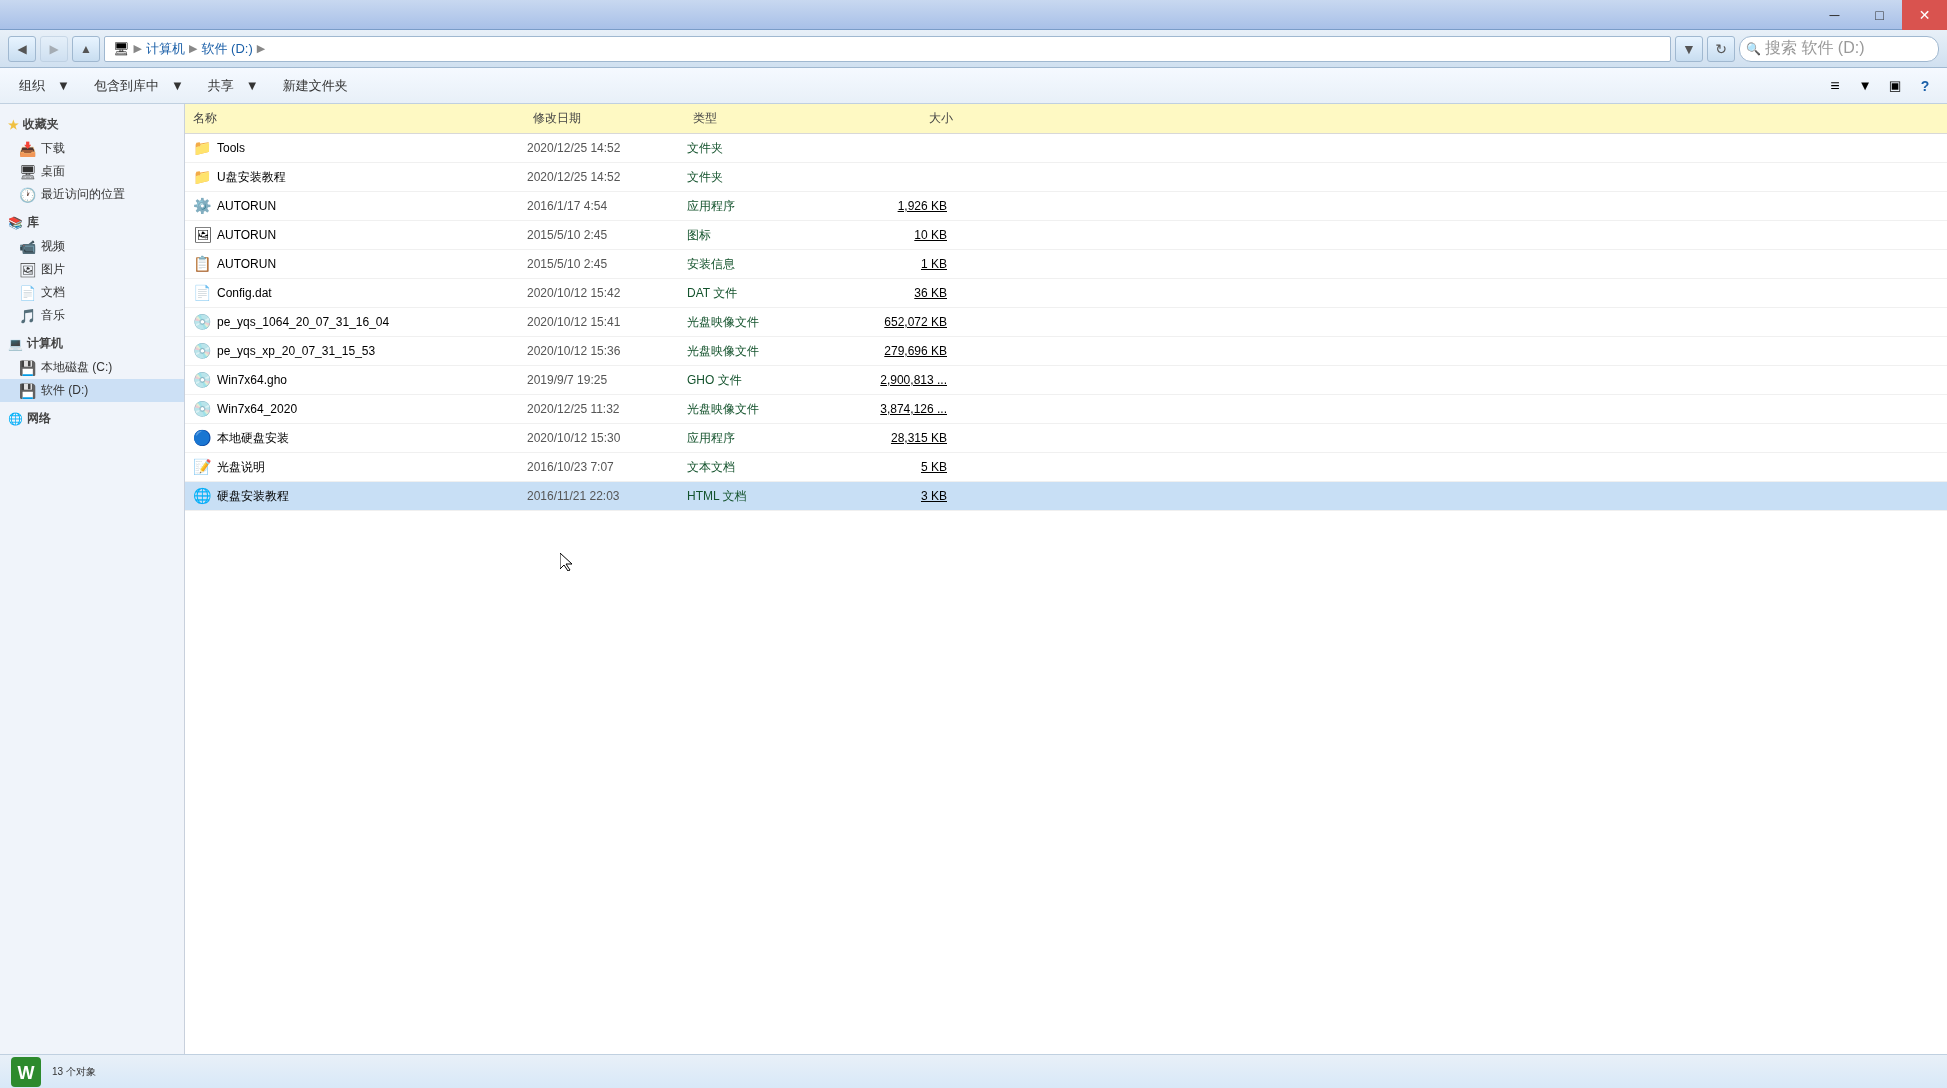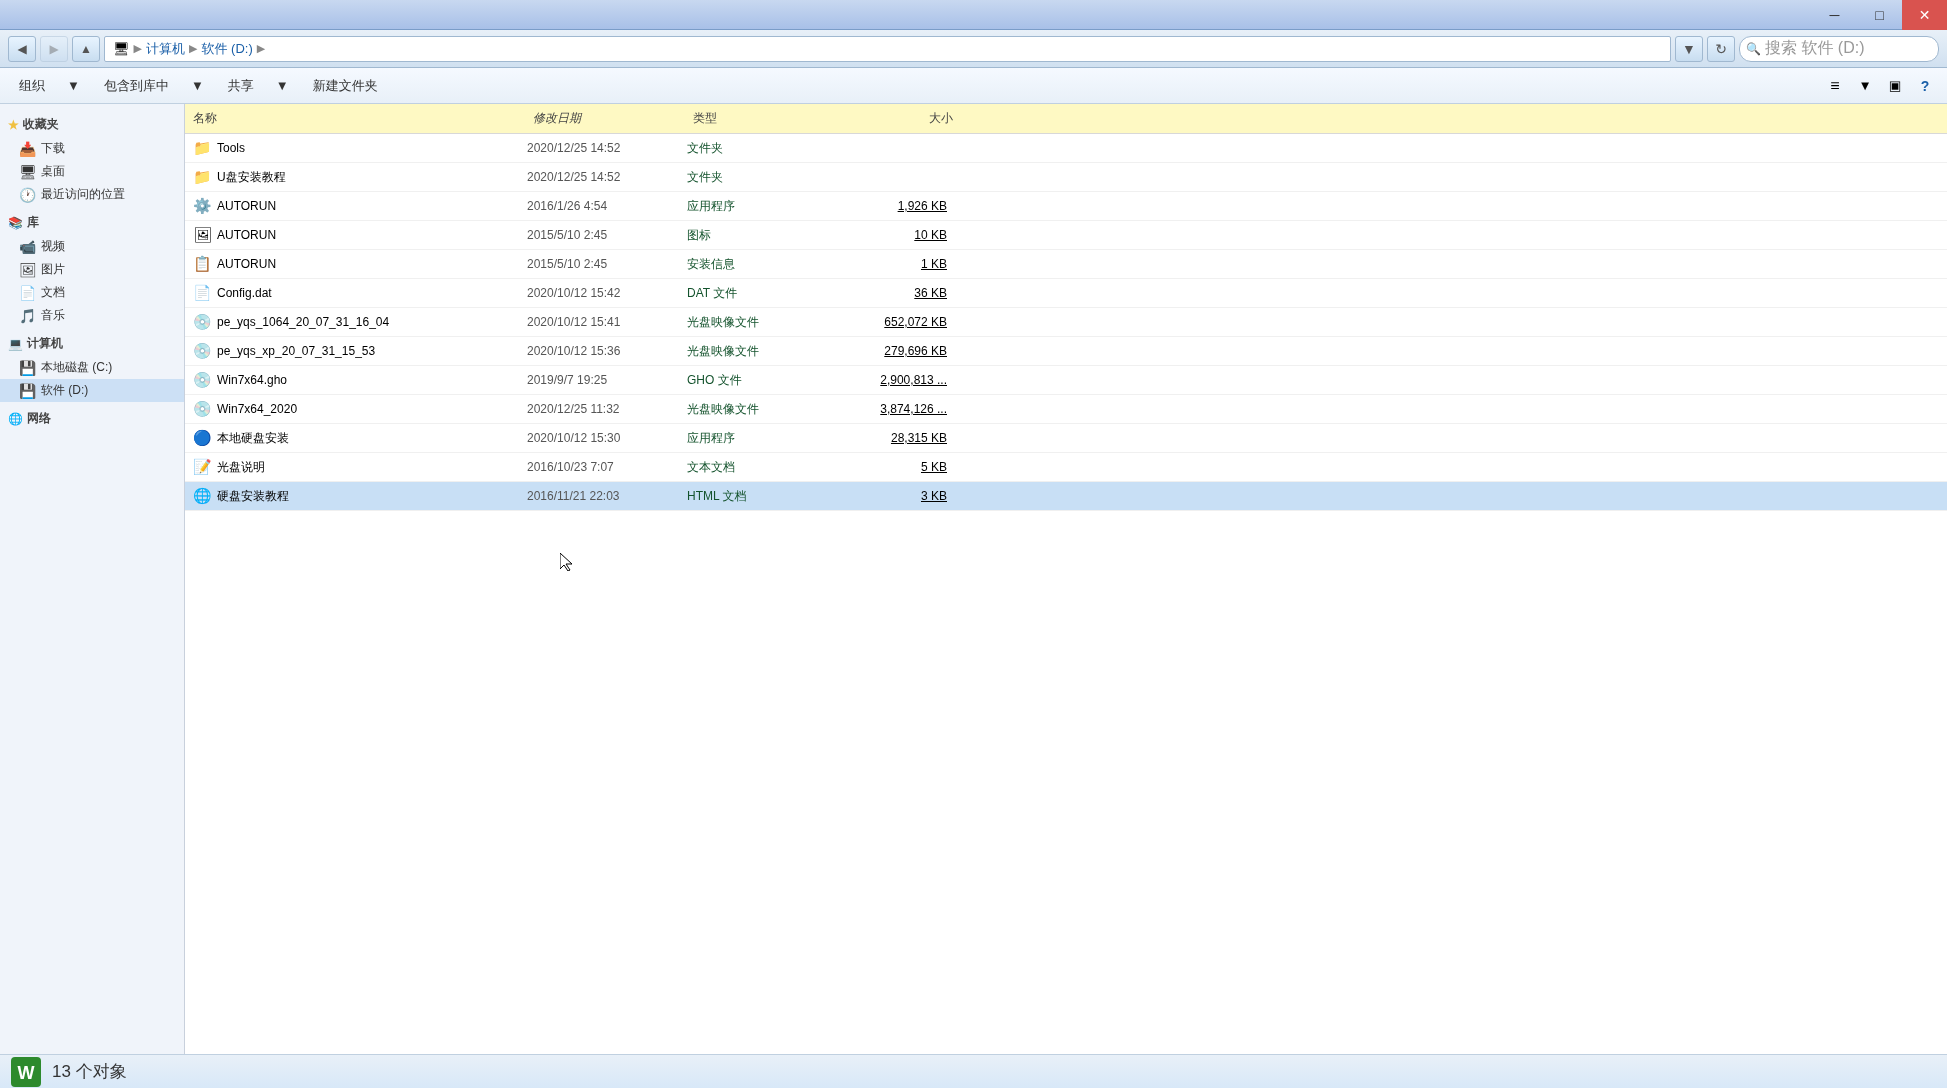--- a/index.html
+++ b/index.html
@@ -118,21 +118,21 @@
     }
     .toolbar-btn {
       height: 28px;
       padding: 0 10px;
       border: 1px solid transparent;
       background: transparent;
       border-radius: 3px;
       cursor: pointer;
       display: flex;
       align-items: center;
-      gap: 22px;
+      gap: 12px;
       font-size: 13px;
       color: #333;
       white-space: nowrap;
     }
     .toolbar-spacer { flex: 1; }
     .toolbar-right-btn {
       width: 28px;
       height: 28px;
       border: 1px solid transparent;
       background: transparent;
@@ -202,21 +202,21 @@
       align-items: center;
       padding: 6px 8px;
       border-bottom: 1px solid #d8d8d8;
       background: #fef9c3;
       font-size: 12px;
       color: #444;
       position: sticky;
       top: 0;
     }
     .col-name { width: 340px; flex-shrink: 0; cursor: pointer; }
-    .col-date { width: 160px; flex-shrink: 0; cursor: pointer; font-style: italic; }
+    .col-date { width: 160px; flex-shrink: 0; cursor: pointer; }
     .col-type { width: 140px; flex-shrink: 0; cursor: pointer; }
     .col-size { width: 120px; flex-shrink: 0; text-align: right; cursor: pointer; }
 
     .file-row {
       display: flex;
       align-items: center;
       padding: 4px 8px;
       cursor: pointer;
       font-size: 12px;
       border-bottom: 1px solid #f0f0f0;
@@ -249,21 +249,21 @@
     }
     .status-icon {
       width: 32px;
       height: 32px;
       display: flex;
       align-items: center;
       justify-content: center;
       font-size: 20px;
     }
     .status-text {
-      font-size: 17px;
+      font-size: 10px;
       color: #333;
       text-align: center;
     }
 
     
     .cursor {
       position: absolute;
       width: 12px;
       height: 18px;
       pointer-events: none;
@@ -431,21 +431,21 @@
         <div class="file-row">
     <div class="file-icon">📁</div>
     <div class="file-name">U盘安装教程</div>
     <div class="file-date">2020/12/25 14:52</div>
     <div class="file-type">文件夹</div>
     <div class="file-size"></div>
   </div>
         <div class="file-row">
     <div class="file-icon">⚙️</div>
     <div class="file-name">AUTORUN</div>
-    <div class="file-date">2016/1/26 4:54</div>
+    <div class="file-date">2016/1/17 4:54</div>
     <div class="file-type">应用程序</div>
     <div class="file-size">1,926 KB</div>
   </div>
         <div class="file-row">
     <div class="file-icon">🖼</div>
     <div class="file-name">AUTORUN</div>
     <div class="file-date">2015/5/10 2:45</div>
     <div class="file-type">图标</div>
     <div class="file-size">10 KB</div>
   </div>

